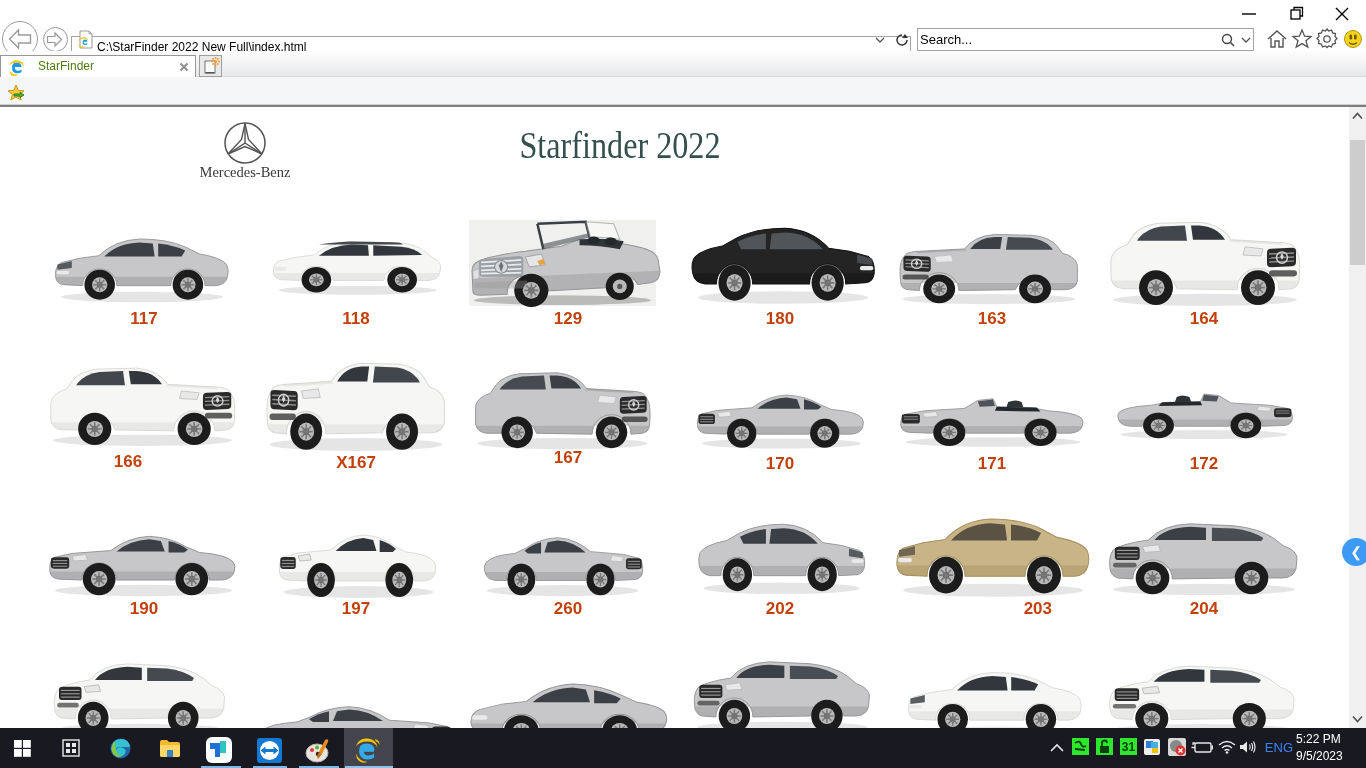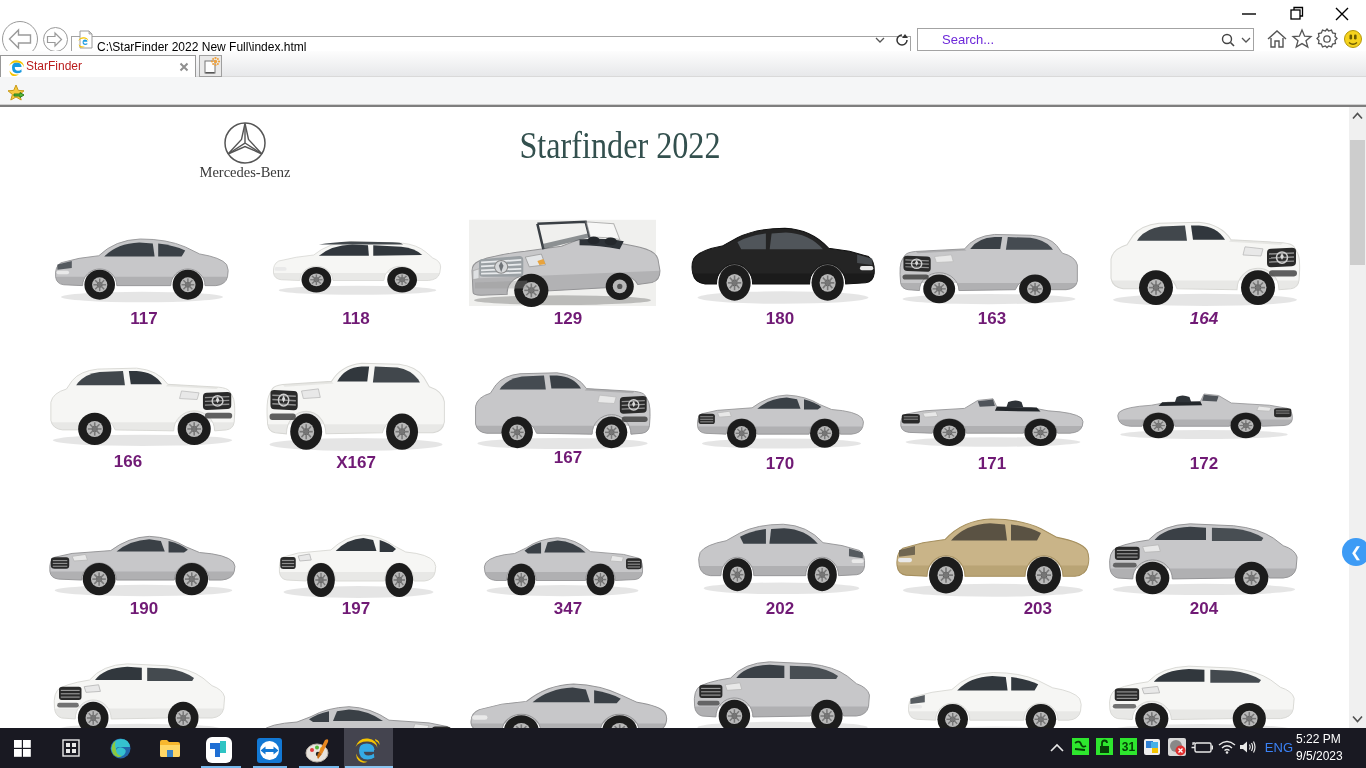--- a/index.html
+++ b/index.html
@@ -7,40 +7,40 @@
 #stage { position:relative; width:1366px; height:768px; }
 .abs { position:absolute; }
 #navbar { left:0; top:0; width:1366px; height:55px; background:#fff;
   border-bottom:1px solid #a9a9a9; }
 .circ { position:absolute; border:1px solid #9a9a9a; border-radius:50%;
   background:#fff; }
 #addr { position:absolute; left:71px; top:36px; width:840px; height:23px;
   border:1px solid #a3a3a3; background:#fff; font-size:12px; color:#000;
   line-height:21px; padding-left:25px; white-space:nowrap; }
 #search { position:absolute; left:917px; top:28px; width:337px; height:23px;
-  border:1px solid #a3a3a3; background:#fff; font-size:13px; color:#6d28d9;
-  line-height:21px; padding-left:24px; }
+  border:1px solid #a3a3a3; background:#fff; font-size:13px; color:#000000;
+  line-height:21px; padding-left:2px; }
 #tabbar { left:0; top:51px; width:1366px; height:26px;
   background:linear-gradient(#fdfdfd, #e7e8ea); border-bottom:1px solid #d9d9d9; }
 #tab { position:absolute; left:0; top:55px; width:196px; height:22px;
   background:#fff; border:1px solid #989898; border-bottom:none;
-  font-size:12px; line-height:20px; color:#b91c1c; }
+  font-size:12px; line-height:20px; color:#4d7c0f;padding-left:12px; }
 #newtab { position:absolute; left:199px; top:55px; width:23px; height:22px;
   background:#e9e9e9; border:1px solid #9f9f9f; }
 #favbar { left:0; top:77px; width:1366px; height:28px; background:#f5f6f7; }
 #chromeline { left:0; top:104px; width:1366px; height:3px; background:#7e7e7e; border-top:1px solid #cfcfcf; box-sizing:border-box; }
 
 
 #content { left:0; top:107px; width:1349px; height:621px; background:#fff;
   overflow:hidden; }
 #title { position:absolute; left:420px; top:17px; width:400px;
   font-family:"Liberation Serif", serif; font-size:37px; color:#33504e;
   text-align:center; transform:scaleX(.87); }
 .lbl { position:absolute; width:120px; text-align:center; font-size:17px;
-  font-weight:bold; color:#701a75; }
+  font-weight:bold; color:#c2410c; }
 .car { position:absolute; }
 
 
 #sbar { left:1349px; top:107px; width:17px; height:621px; background:#f0f0f0; }
 #sthumb { position:absolute; left:1px; top:33px; width:15px; height:125px;
   background:#cdcdcd; }
 
 
 #taskbar { left:0; top:728px; width:1366px; height:40px; background:#191922; }
 .runline { position:absolute; bottom:0; height:2px; background:#76b9ed; }
@@ -400,30 +400,30 @@
         <use href="#sedan"></use>
       </svg>
 <svg class="car" style="left:1105px;top:538px;width:195px;height:92px;--b:#f6f6f4;--s:#d8d8d4;--w:#31373d;" viewBox="0 0 200 100" preserveAspectRatio="none">
         <use href="#sedanfront"></use>
       </svg>
   <div class="lbl" style="left:84px;top:202px;">117</div>
 <div class="lbl" style="left:296px;top:202px;">118</div>
 <div class="lbl" style="left:508px;top:202px;">129</div>
 <div class="lbl" style="left:720px;top:202px;">180</div>
 <div class="lbl" style="left:932px;top:202px;">163</div>
-<div class="lbl" style="left:1144px;top:202px;font-style:italic;">164</div>
+<div class="lbl" style="left:1144px;top:202px;">164</div>
 <div class="lbl" style="left:68px;top:345px;">166</div>
 <div class="lbl" style="left:296px;top:346px;">X167</div>
 <div class="lbl" style="left:508px;top:341px;">167</div>
 <div class="lbl" style="left:720px;top:347px;">170</div>
 <div class="lbl" style="left:932px;top:347px;">171</div>
 <div class="lbl" style="left:1144px;top:347px;">172</div>
 <div class="lbl" style="left:84px;top:492px;">190</div>
 <div class="lbl" style="left:296px;top:492px;">197</div>
-<div class="lbl" style="left:508px;top:492px;">347</div>
+<div class="lbl" style="left:508px;top:492px;">260</div>
 <div class="lbl" style="left:720px;top:492px;">202</div>
 <div class="lbl" style="left:932px;top:492px;text-align:right;">203</div>
 <div class="lbl" style="left:1144px;top:492px;">204</div>
 </div>
 
 <div class="abs" id="sbar">
   <svg style="position:absolute;left:2px;top:4px" width="13" height="10" viewBox="0 0 13 10">
         <path d="M2,7.5 L6.5,2.5 L11,7.5" fill="none" stroke="#505050" stroke-width="1.6"></path>
       </svg>
   <div id="sthumb"></div>

